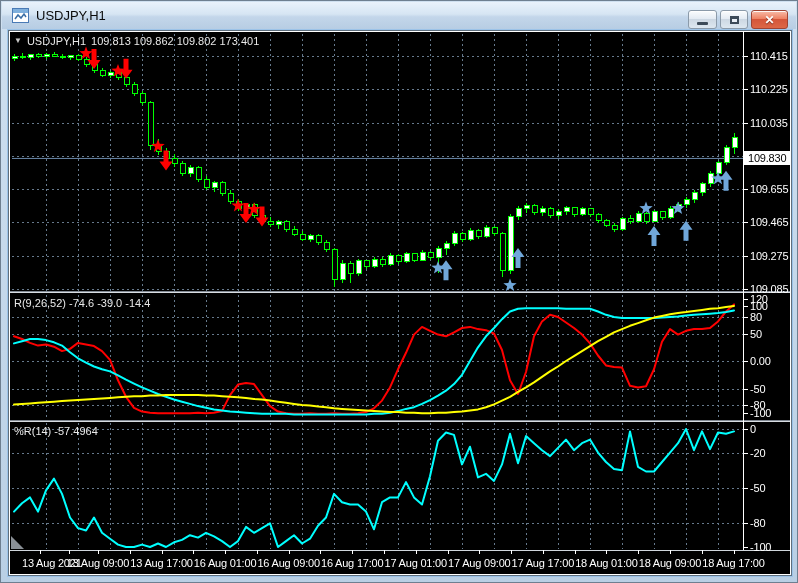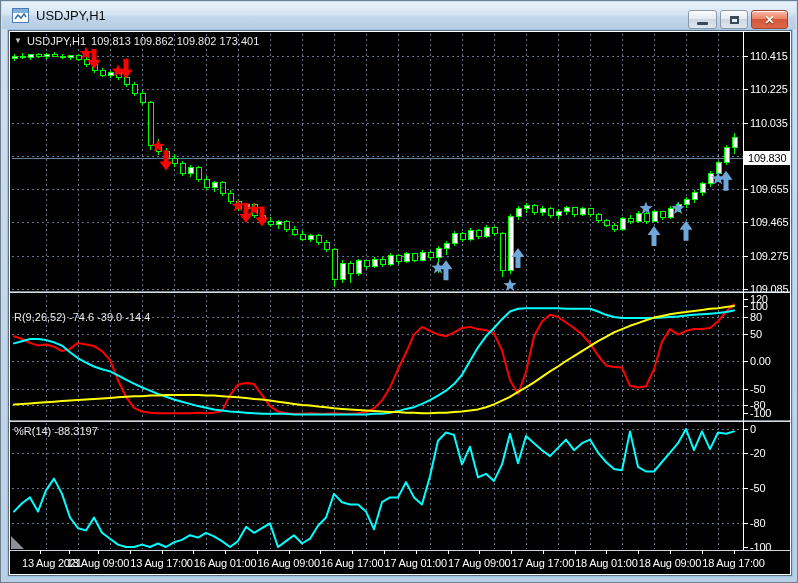--- a/index.html
+++ b/index.html
@@ -449,16 +449,16 @@
           <text x="723.5" y="535" fill="#fff" font-size="11" text-anchor="middle" letter-spacing="-0.2">18 Aug 17:00</text>
         </g>
         <polygon points="1,517 14,517 1,504" fill="#8a9096"></polygon>
       </svg>
 
     <div class="pane-label" style="top:3px;">
       <span class="expander">▼</span>
       <span>USDJPY,H1</span>
       <span>109.813 109.862 109.802 173.401</span>
     </div>
-    <div class="pane-label" style="top:265px;margin-top:14px;">R(9,26,52) -74.6 -39.0 -14.4</div>
-    <div class="pane-label" style="top:393px;">%R(14) -88.3197</div>
+    <div class="pane-label" style="top:265px;">R(9,26,52) -74.6 -39.0 -14.4</div>
+    <div class="pane-label" style="top:393px;">%R(14) -57.4964</div>
   </div>
 </div>
 
 </body></html>

